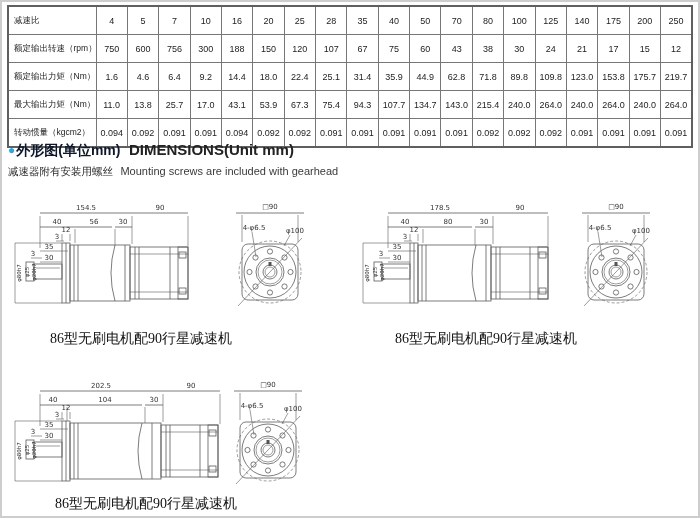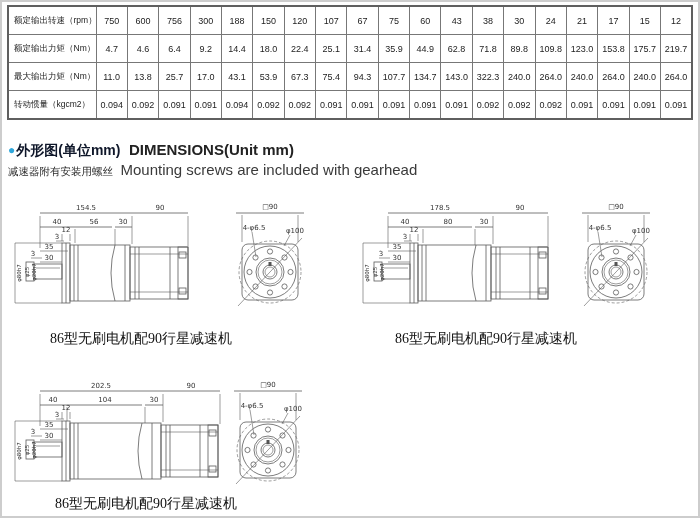--- a/index.html
+++ b/index.html
@@ -19,21 +19,21 @@
     font-size:9px;color:#1c1c1c;overflow:hidden;white-space:nowrap;
   }
   .spec-table td.rowlabel{text-align:left;padding-left:5px;font-size:8.5px;}
   
   .sec-head{position:absolute;left:8px;top:141px;white-space:nowrap;}
   .sec-bullet{color:#2fa7db;font-size:12px;font-weight:bold;vertical-align:1px;}
   .sec-zh{font-size:14px;font-weight:bold;color:#0f172a;margin-left:1px;}
   .sec-en{font-size:15px;font-weight:bold;color:#222;margin-left:4px;}
   .sec-note{position:absolute;left:8px;top:161px;white-space:nowrap;}
   .note-zh{font-size:10.5px;color:#2a2a2a;}
-  .note-en{font-size:15px;color:#3a3a3a;margin-left:3px;text-align:center;}
+  .note-en{font-size:11px;color:#3a3a3a;margin-left:3px;text-align:center;}
   
   .drawing{position:absolute;}
   .drawing line,.drawing rect,.drawing path,.drawing circle{
     stroke:#5a5a5a;fill:none;stroke-width:0.8;
   }
   .drawing .thin{stroke-width:0.6;}
   .drawing .dashed{stroke-dasharray:3,2;}
   .drawing text{
     fill:#333;stroke:none;font-family:"DejaVu Sans",sans-serif;
     font-size:7px;text-anchor:middle;
@@ -68,20 +68,42 @@
         <col>
         <col>
         <col>
         <col>
         <col>
         <col>
         <col>
         <col>
     </colgroup>
     <tbody>
+        <tr>
+          <td class="rowlabel">减速比</td>
+          <td>4</td>
+          <td>5</td>
+          <td>7</td>
+          <td>10</td>
+          <td>16</td>
+          <td>20</td>
+          <td>25</td>
+          <td>28</td>
+          <td>35</td>
+          <td>40</td>
+          <td>50</td>
+          <td>70</td>
+          <td>80</td>
+          <td>100</td>
+          <td>125</td>
+          <td>140</td>
+          <td>175</td>
+          <td>200</td>
+          <td>250</td>
+        </tr>
         <tr>
           <td class="rowlabel">额定输出转速（rpm）</td>
           <td>750</td>
           <td>600</td>
           <td>756</td>
           <td>300</td>
           <td>188</td>
           <td>150</td>
           <td>120</td>
           <td>107</td>
@@ -92,21 +114,21 @@
           <td>38</td>
           <td>30</td>
           <td>24</td>
           <td>21</td>
           <td>17</td>
           <td>15</td>
           <td>12</td>
         </tr>
         <tr>
           <td class="rowlabel">额定输出力矩（Nm）</td>
-          <td>4.7</td>
+          <td>1.6</td>
           <td>4.6</td>
           <td>6.4</td>
           <td>9.2</td>
           <td>14.4</td>
           <td>18.0</td>
           <td>22.4</td>
           <td>25.1</td>
           <td>31.4</td>
           <td>35.9</td>
           <td>44.9</td>
@@ -126,21 +148,21 @@
           <td>25.7</td>
           <td>17.0</td>
           <td>43.1</td>
           <td>53.9</td>
           <td>67.3</td>
           <td>75.4</td>
           <td>94.3</td>
           <td>107.7</td>
           <td>134.7</td>
           <td>143.0</td>
-          <td>322.3</td>
+          <td>215.4</td>
           <td>240.0</td>
           <td>264.0</td>
           <td>240.0</td>
           <td>264.0</td>
           <td>240.0</td>
           <td>264.0</td>
         </tr>
         <tr>
           <td class="rowlabel">转动惯量（kgcm2）</td>
           <td>0.094</td>

